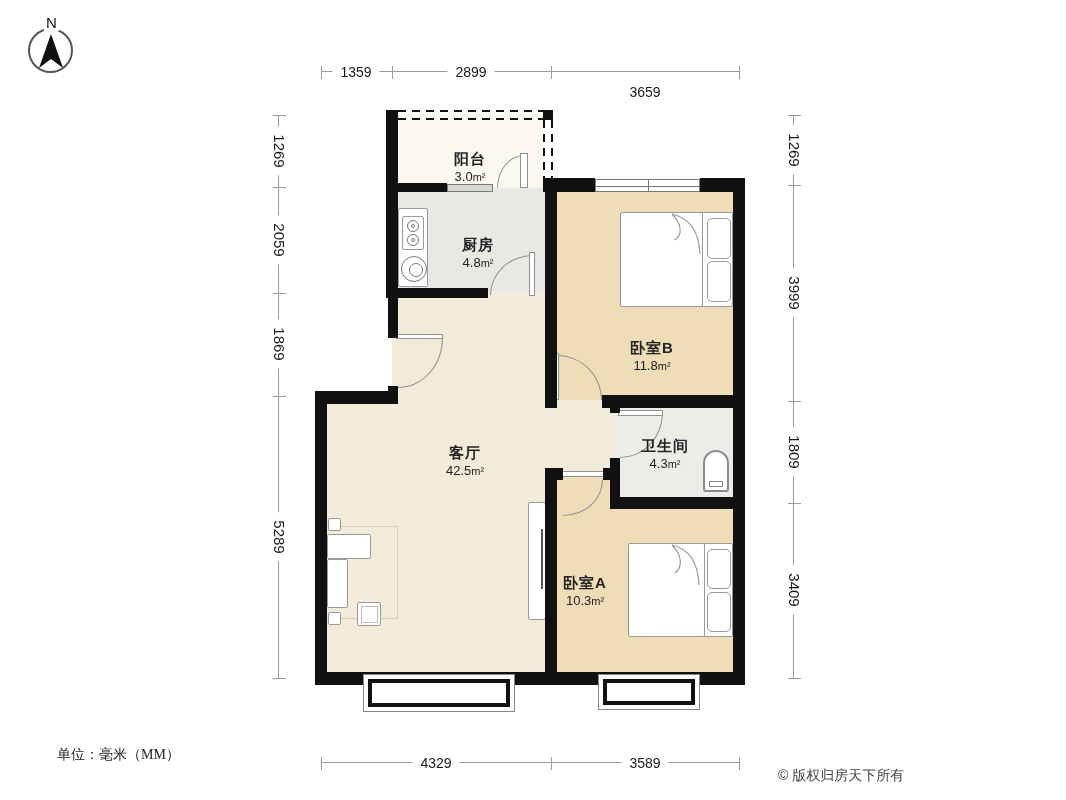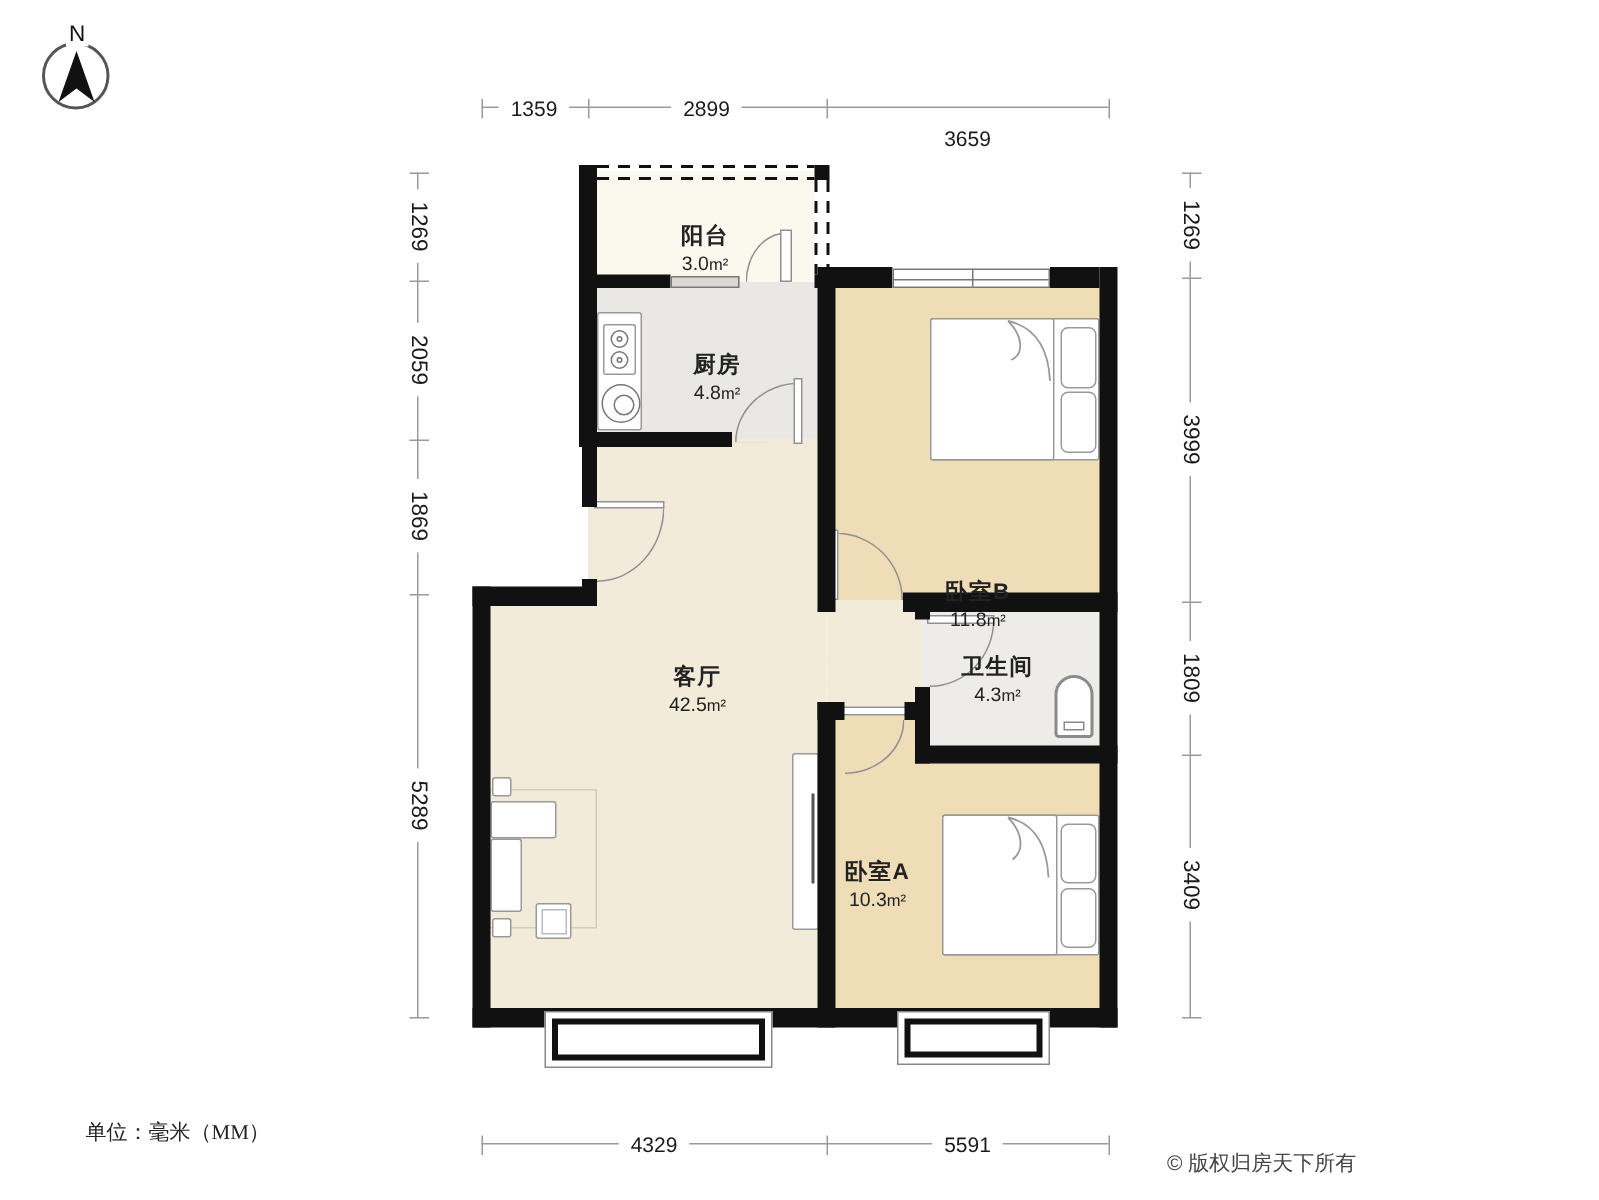--- a/index.html
+++ b/index.html
@@ -179,21 +179,21 @@
 
   <div>
     <div class="room-label" style="left:470px;top:167px;">
       <div class="rname">阳台</div>
       <div class="rarea"><span>3.0</span><span style="font-size:11px;">m²</span></div>
     </div>
     <div class="room-label" style="left:478px;top:253px;">
       <div class="rname">厨房</div>
       <div class="rarea"><span>4.8</span><span style="font-size:11px;">m²</span></div>
     </div>
-    <div class="room-label" style="left:652px;top:356px;margin-top:48px;">
+    <div class="room-label" style="left:652px;top:356px;">
       <div class="rname">卧室B</div>
       <div class="rarea"><span>11.8</span><span style="font-size:11px;">m²</span></div>
     </div>
     <div class="room-label" style="left:465px;top:461px;">
       <div class="rname">客厅</div>
       <div class="rarea"><span>42.5</span><span style="font-size:11px;">m²</span></div>
     </div>
     <div class="room-label" style="left:665px;top:454px;">
       <div class="rname">卫生间</div>
       <div class="rarea"><span>4.3</span><span style="font-size:11px;">m²</span></div>
@@ -212,21 +212,21 @@
     <div class="dim-label" style="left:35px;top:0;">1359</div>
     <div class="dim-label" style="left:150px;top:0;">2899</div>
     <div class="dim-label" style="left:324px;top:0;margin-top:20px;">3659</div>
   </div>
 
   <div class="dim-line-h" style="left:321px;top:762px;width:418px;">
     <div class="tick-v" style="left:0;"></div>
     <div class="tick-v" style="left:230px;"></div>
     <div class="tick-v" style="left:418px;"></div>
     <div class="dim-label" style="left:115px;top:0;">4329</div>
-    <div class="dim-label" style="left:324px;top:0;">5591</div>
+    <div class="dim-label" style="left:324px;top:0;">3589</div>
   </div>
 
   <div class="dim-line-v" style="left:278px;top:115px;height:563px;">
     <div class="tick-h" style="top:0;"></div>
     <div class="tick-h" style="top:72px;"></div>
     <div class="tick-h" style="top:178px;"></div>
     <div class="tick-h" style="top:281px;"></div>
     <div class="tick-h" style="top:563px;"></div>
     <div class="dim-label-v" style="top:36px;">1269</div>
     <div class="dim-label-v" style="top:125px;">2059</div>

